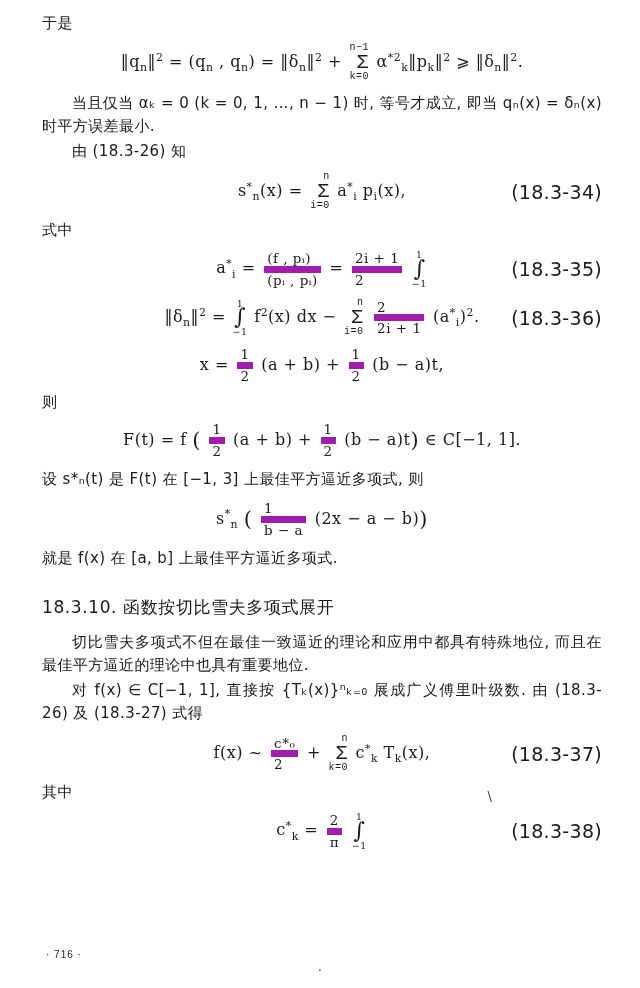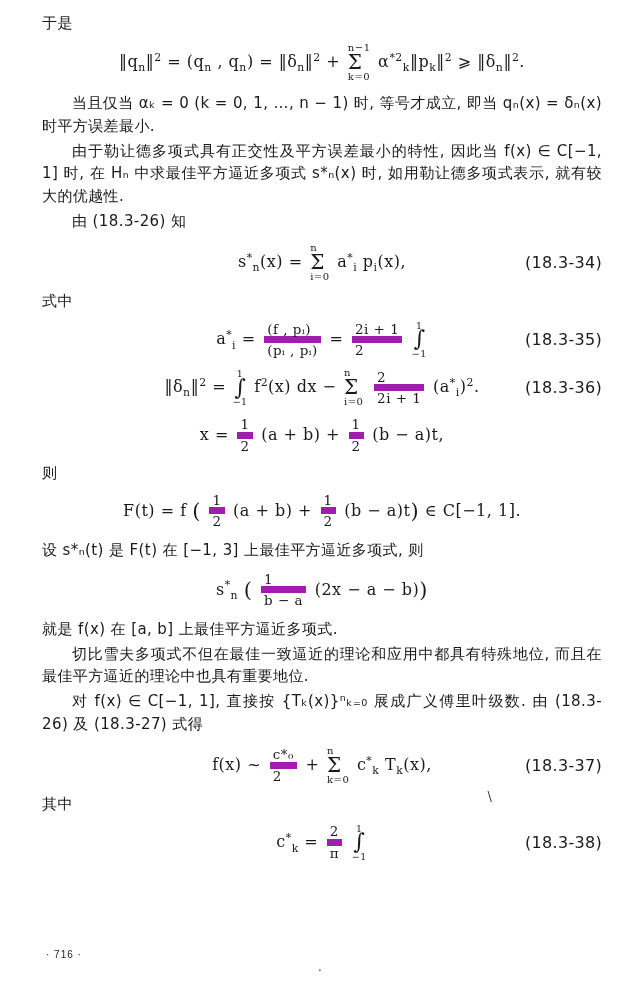--- a/index.html
+++ b/index.html
@@ -61,45 +61,46 @@
     font-family: "DejaVu Serif", "Liberation Serif", serif;
     font-size: 16px;
     letter-spacing: 0.5px;
     text-align: center;
     white-space: nowrap;
   }
   .formula .big { font-size: 21px; vertical-align: -2px; }
   .eqno {
     position: absolute;
     right: 0;
-    font-size: 16px;
+    font-size: 19px;
     font-family: "DejaVu Sans", "Liberation Sans", sans-serif;
     letter-spacing: 0.3px;
   }
 
   
   .frac {
     display: inline-block;
     vertical-align: middle;
     text-align: left;
     line-height: 1.08;
     margin: 0 3px;
     font-size: 13.5px;
   }
   .frac .num { display: block; padding: 0 3px; }
   .frac .den { display: block; border-top: 7px solid #a21caf; padding: 0 3px; }
 
   
   .sumop {
     display: inline-block;
     vertical-align: middle;
-    text-align: left;
+    text-align: right;
     line-height: 1;
     margin: 0 2px;
     font-size: 11px;
+    font-family: Liberation Mono, monospace;
   }
   .sumop .lim { display: block; font-size: 10px; }
   .sumop .sym { display: block; font-size: 20px; line-height: 0.95; }
 
   
   .intop {
     display: inline-block;
     vertical-align: middle;
     text-align: center;
     line-height: 1;
@@ -157,21 +158,20 @@
         <span class="sumop">
           <span class="lim">n−1</span>
           <span class="sym">Σ</span>
           <span class="lim">k=0</span>
         </span>
         α<sup>*2</sup><sub>k</sub>‖p<sub>k</sub>‖<sup>2</sup> ⩾ ‖δ<sub>n</sub>‖<sup>2</sup>.
       </div>
     </div>
 
     <p class="para indent">当且仅当 αₖ = 0 (k = 0, 1, …, n − 1) 时, 等号才成立, 即当 qₙ(x) = δₙ(x) 时平方误差最小.</p>
-    <p class="para indent">由于勒让德多项式具有正交性及平方误差最小的特性, 因此当 f(x) ∈ C[−1, 1] 时, 在 Hₙ 中求最佳平方逼近多项式 s*ₙ(x) 时, 如用勒让德多项式表示, 就有较大的优越性.</p>
     <p class="para indent">由 (18.3-26) 知</p>
 
     <div class="formula-row">
       <div class="formula">
         s<sup>*</sup><sub>n</sub>(x) =
         <span class="sumop">
           <span class="lim">n</span>
           <span class="sym">Σ</span>
           <span class="lim">i=0</span>
         </span>
@@ -270,20 +270,21 @@
         <span class="frac">
           <span class="num">1</span>
           <span class="den">b − a</span>
         </span>
         (2x − a − b)<span class="big">)</span>
       </div>
     </div>
 
     <p class="para noindent">就是 f(x) 在 [a, b] 上最佳平方逼近多项式.</p>
 
+    <h2 class="section-head">18.3.10. 函数按切比雪夫多项式展开</h2>
 
     <p class="para indent">切比雪夫多项式不但在最佳一致逼近的理论和应用中都具有特殊地位, 而且在最佳平方逼近的理论中也具有重要地位.</p>
     <p class="para indent">对 f(x) ∈ C[−1, 1], 直接按 {Tₖ(x)}ⁿₖ₌₀ 展成广义傅里叶级数. 由 (18.3-26) 及 (18.3-27) 式得</p>
 
     <div class="formula-row">
       <div class="formula">
         f(x) ~
         <span class="frac">
           <span class="num">c*₀</span>
           <span class="den">2</span>

